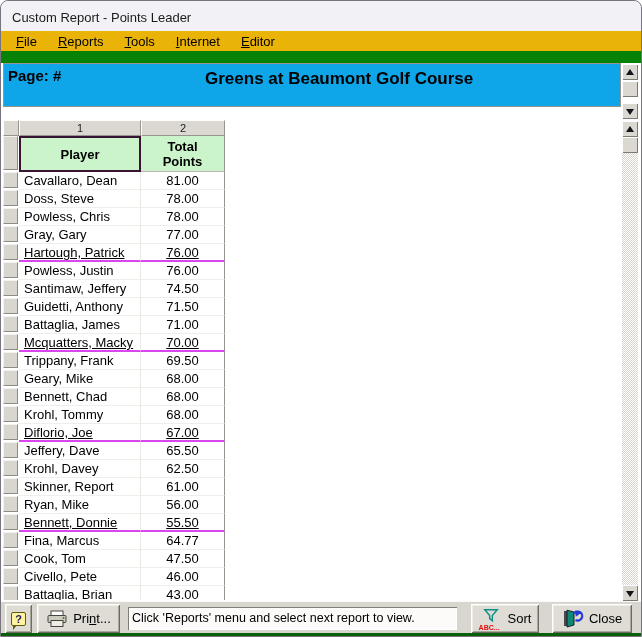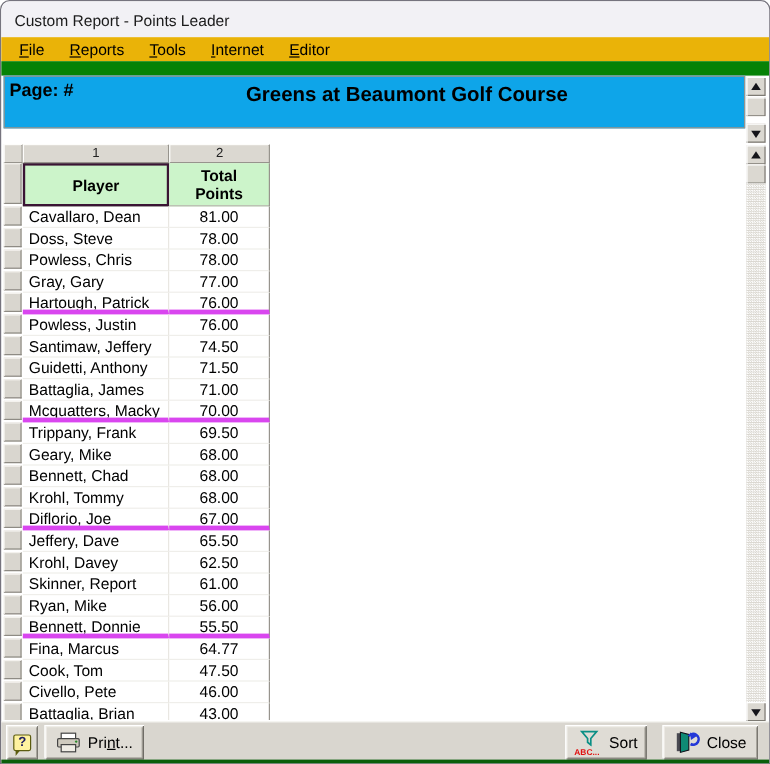--- a/index.html
+++ b/index.html
@@ -85,21 +85,21 @@
   }
   .hcell.player-h { width:122px; border:2px solid var(--selborder); }
   .hcell.points-h { width:84px; line-height:15px; border-right:1px solid #97948d; border-bottom:1px solid #b9b6af; padding:0 10px; }
 
   .grid-body { position:absolute; top:52px; left:0; right:0; }
   .grid-row { display:flex; height:18px; }
   .grid-row .row-hdr-box { height:16px; margin:0 1px 2px 0; }
   .cell { font-size:13px; color:#000; line-height:17px; height:18px; border-bottom:1px solid #efeeea; }
   .cell.player { width:122px; padding-left:5px; border-right:1px solid #e9e7e2; white-space:nowrap; overflow:hidden; }
   .cell.points { width:84px; text-align:center; border-right:1px solid #97948d; }
-  .grid-row.group-end .cell { border-bottom:4px solid #d946ef; }
+  .grid-row.group-end .cell { border-bottom:2px solid #d946ef;text-decoration:underline; }
 
   
   .bottombar {
     position:absolute; top:600px; left:0; right:0; height:33px; background:#d9d6cf;
     border-top:1px solid #fbfaf7;
   }
   .btn {
     position:absolute; top:2px; height:29px; background:#dfdcd5;
     box-shadow: inset 1px 1px 0 #ffffff, inset -1px -1px 0 #6f6c66, inset 2px 2px 0 #efede8, inset -2px -2px 0 #a8a59d;
     display:flex; align-items:center; justify-content:center; gap:5px;
@@ -324,20 +324,23 @@
         <svg width="22" height="18" viewBox="0 0 22 18">
           <rect x="5" y="1" width="12" height="5" fill="#ffffff" stroke="#444"></rect>
           <rect x="2" y="5.5" width="18" height="7" rx="1" fill="#cfcabe" stroke="#444"></rect>
           <rect x="5" y="10.5" width="12" height="6" fill="#efece4" stroke="#444"></rect>
           <circle cx="17.5" cy="8" r="1" fill="#2a8a2a"></circle>
         </svg>
       </span>
       <span id="print-label">Pri<u>n</u>t...</span>
     </div>
 
+    <div class="status-box">
+      <span>Click 'Reports' menu and select next report to view.</span>
+    </div>
 
     <div class="btn btn-sort">
       <span class="sort-ic">
         <svg width="16" height="14" viewBox="0 0 18 15">
           <path d="M2 1.5 h14 l-5.5 6.5 v6 l-3-2.5 v-3.5 z" fill="none" stroke="#0b8f85" stroke-width="1.6"></path>
         </svg>
         <span class="abc">ABC...</span>
       </span>
       <span>Sort</span>
     </div>

